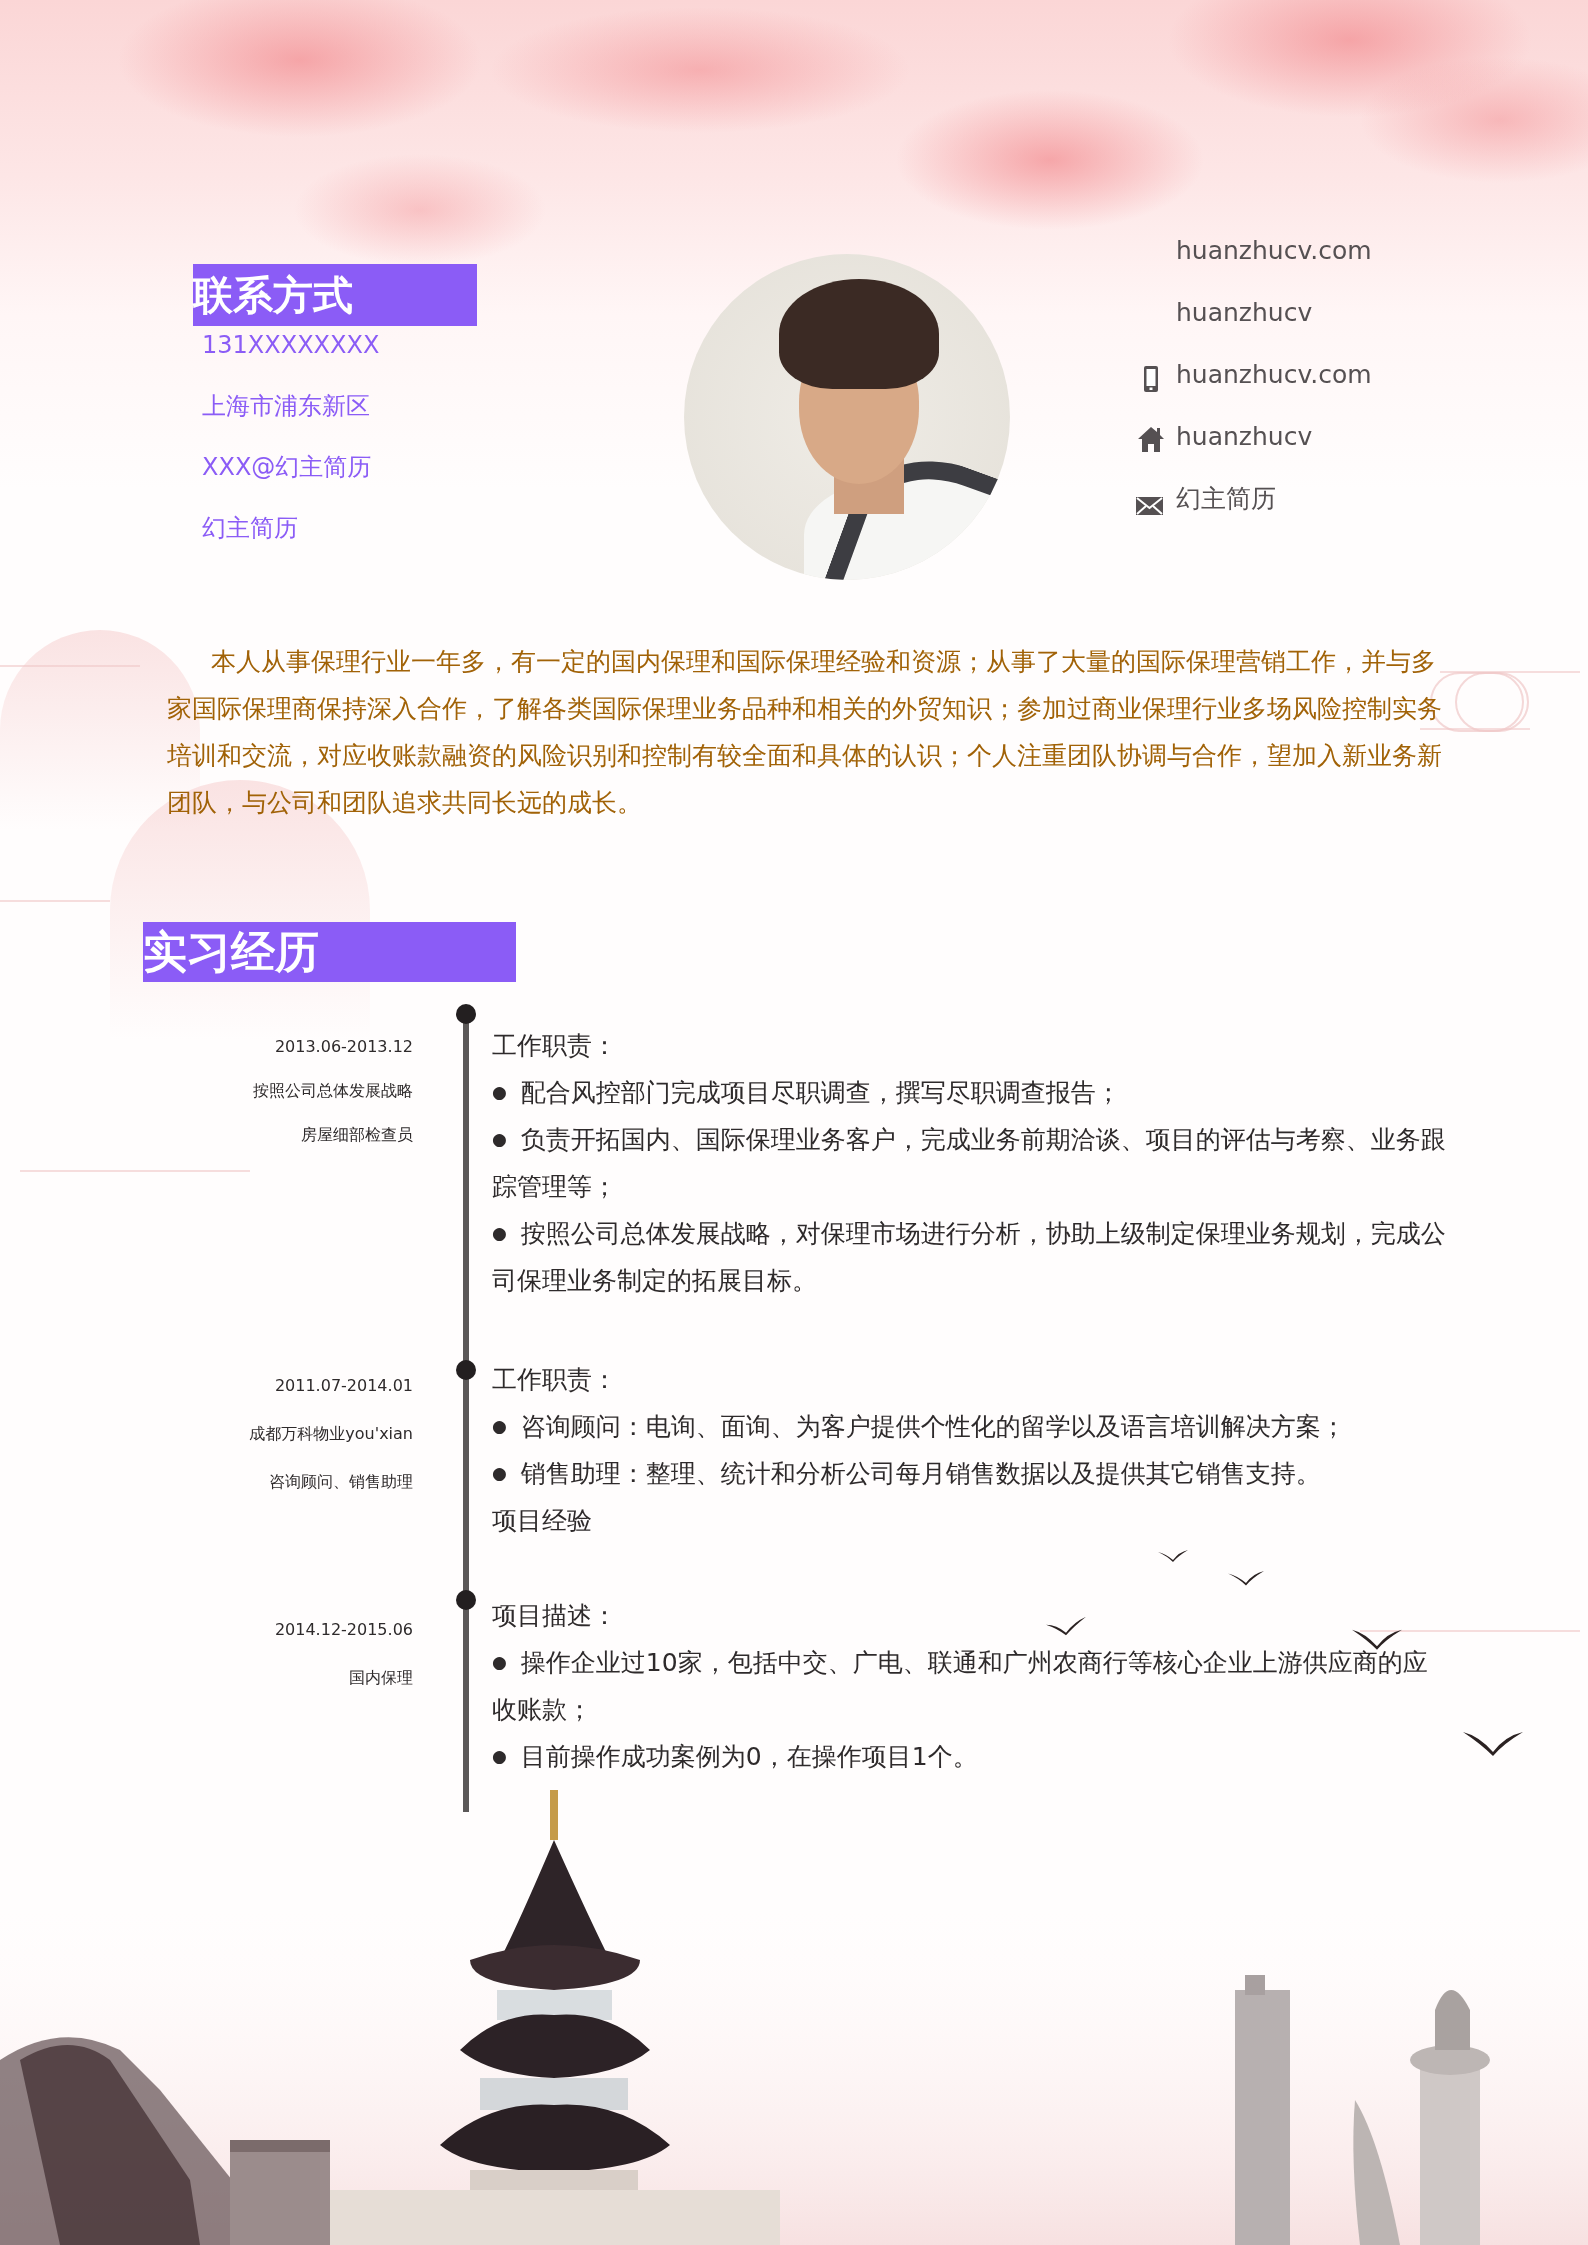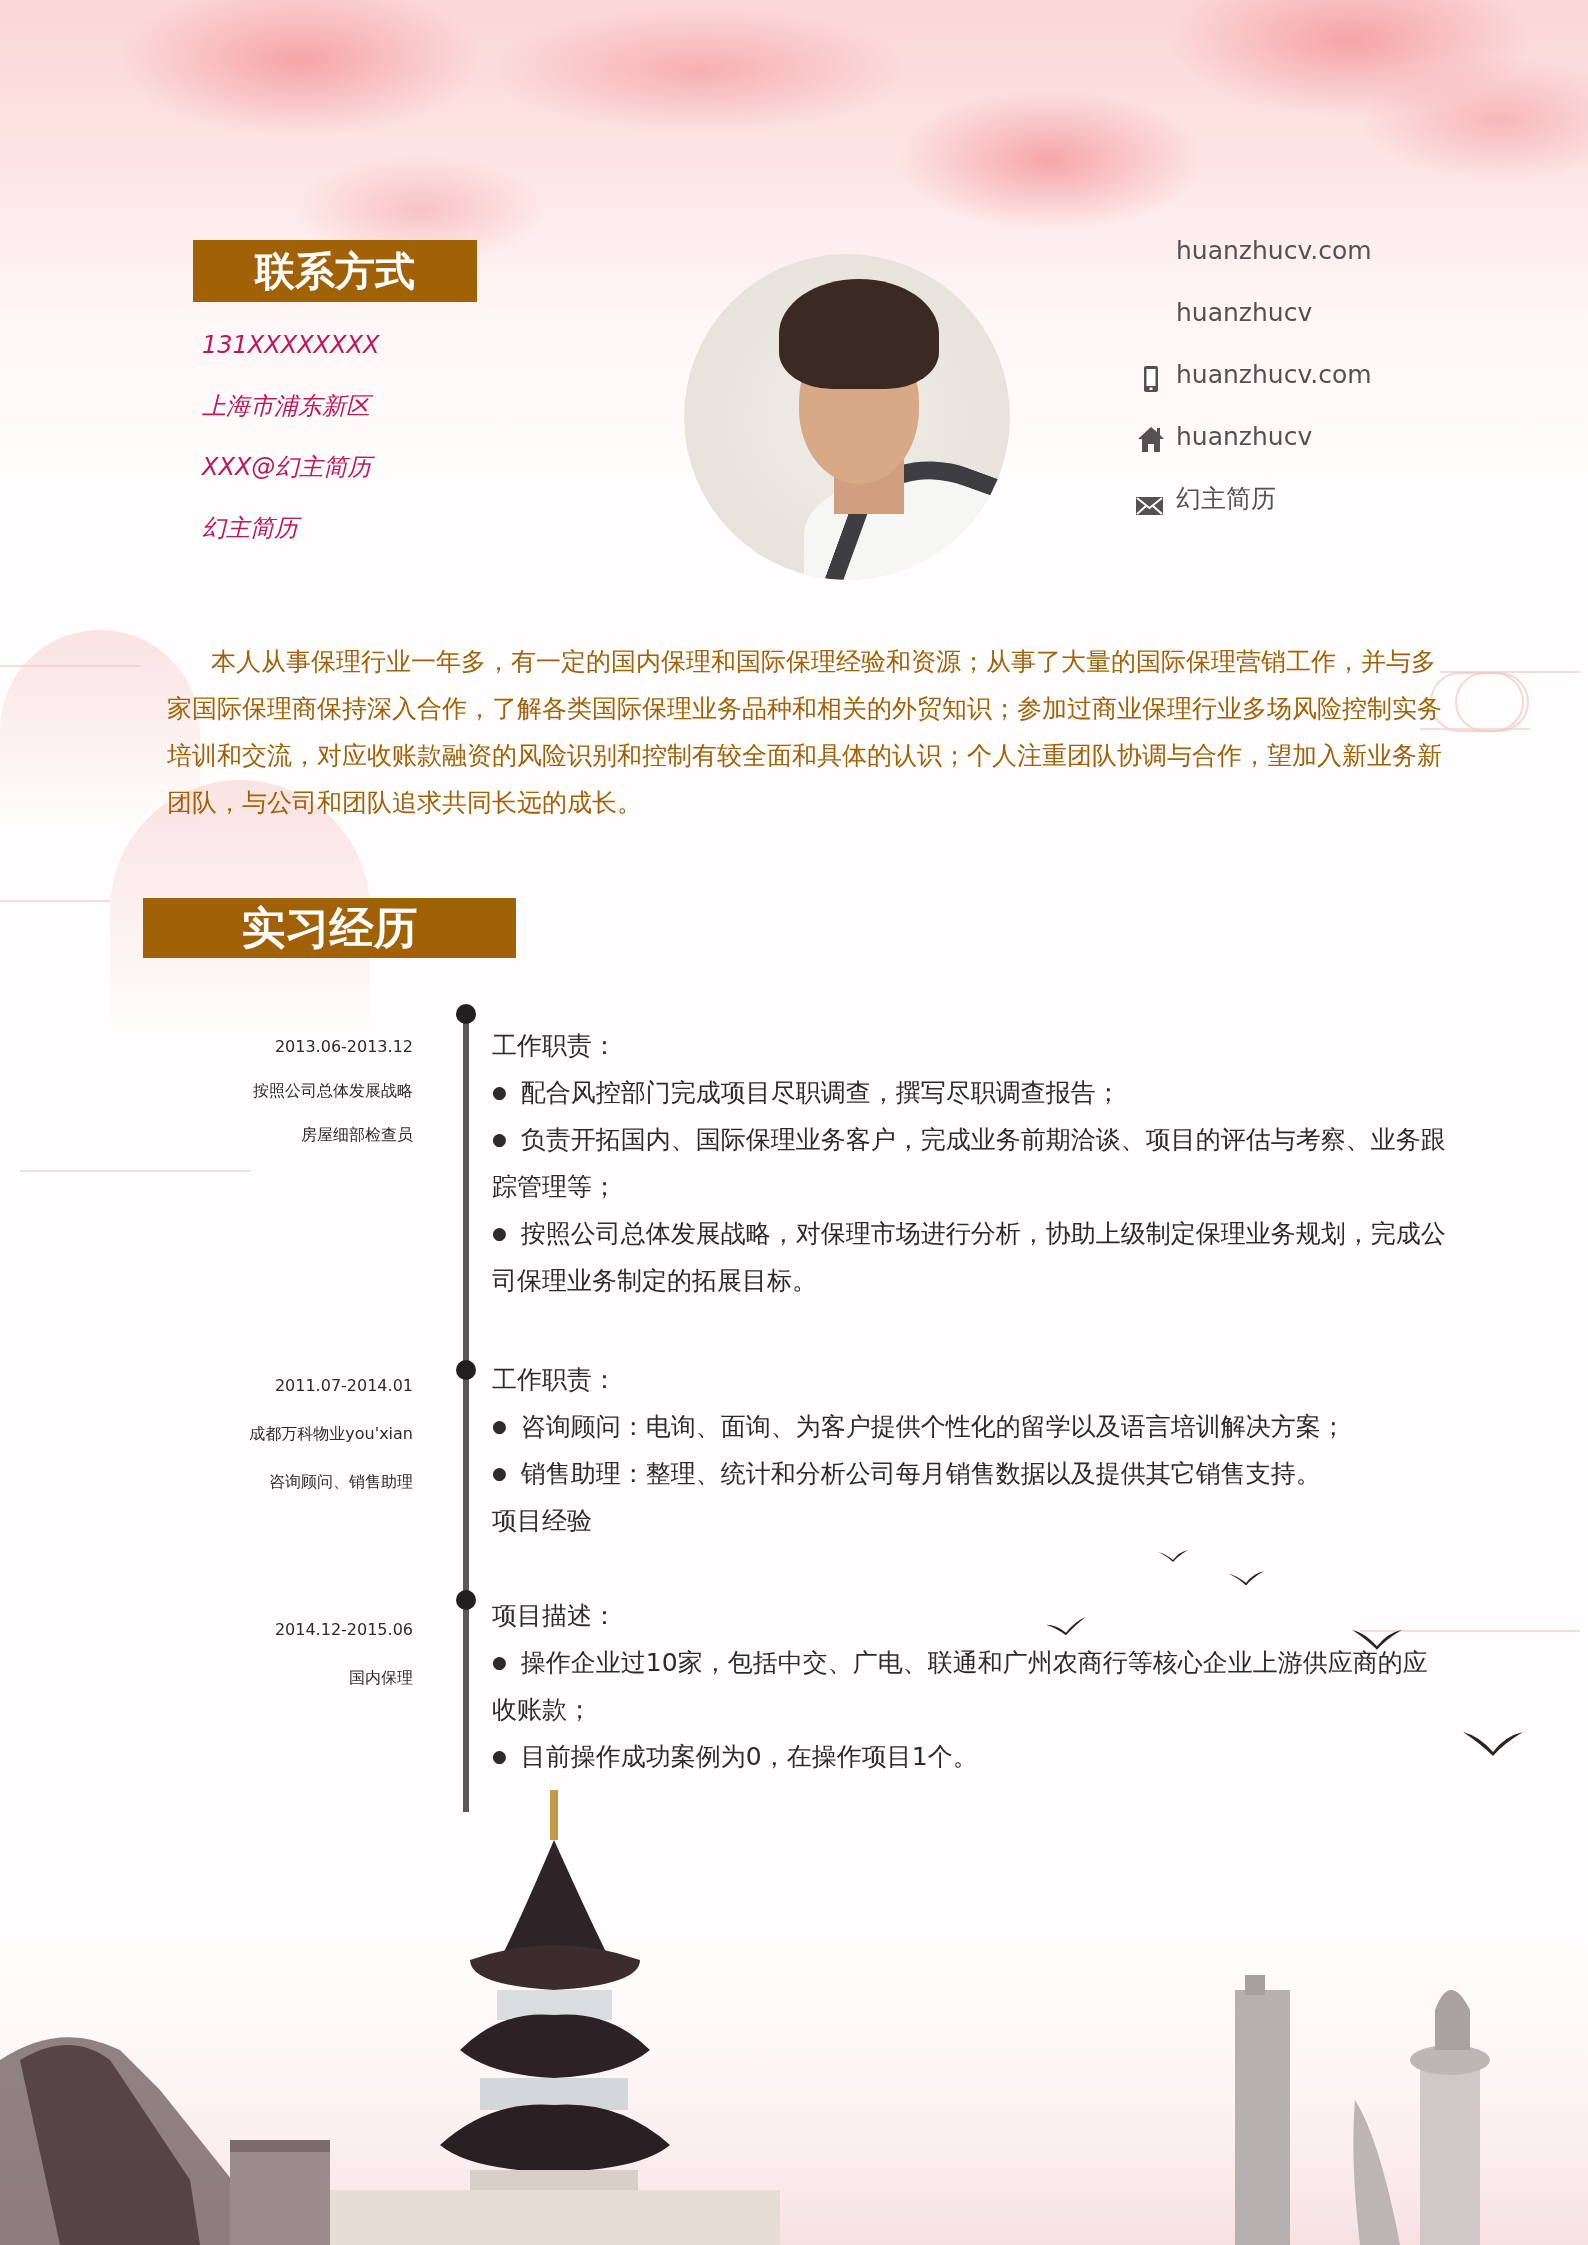--- a/index.html
+++ b/index.html
@@ -18,28 +18,28 @@
       radial-gradient(ellipse 260px 110px at 1350px 40px, rgba(240,120,125,0.55), rgba(240,120,125,0) 70%),
       radial-gradient(ellipse 180px 80px at 420px 210px, rgba(240,120,125,0.35), rgba(240,120,125,0) 70%),
       radial-gradient(ellipse 200px 90px at 1500px 120px, rgba(240,120,125,0.4), rgba(240,120,125,0) 70%),
       linear-gradient(180deg, #fbd6d6 0%, #fde6e6 25%, #fff6f6 45%, rgba(255,253,253,0) 70%);
   }
   .hill { position: absolute; border-radius: 50% 50% 0 0; background: linear-gradient(180deg, rgba(246,205,205,0.55), rgba(255,250,250,0)); }
   .cloud-line { position: absolute; height: 2px; background: rgba(240,200,200,0.6); }
   .cloud-curl { position: absolute; border: 2px solid rgba(240,200,200,0.7); border-radius: 30px; }
 
   .section-bar {
-    position: absolute; background: #a16207; color: #ffffff;
-    font-weight: bold; text-align: center;
+    position: absolute; background: #8b5cf6; color: #ffffff;
+    font-weight: bold; text-align: left; margin-top: 24px;
   }
   .contact-bar { left: 193px; top: 240px; width: 284px; height: 62px; font-size: 40px; line-height: 62px; }
   .exp-bar { left: 143px; top: 898px; width: 373px; height: 60px; font-size: 44px; line-height: 60px; }
 
   .contact-left { position: absolute; left: 202px; top: 325px; }
-  .contact-left .row { font-size: 24px; color: #be185d; height: 61px; line-height: 40px; font-style: italic; }
+  .contact-left .row { font-size: 24px; color: #8b5cf6; height: 61px; line-height: 40px; }
 
   .photo {
     position: absolute; left: 684px; top: 254px; width: 326px; height: 326px; border-radius: 50%;
     background: radial-gradient(circle at 50% 50%, #efece6, #e4e0d8); overflow: hidden;
   }
   .photo .hair { position: absolute; left: 95px; top: 25px; width: 160px; height: 110px; background: #3b2a24; border-radius: 60% 60% 40% 40%; }
   .photo .face { position: absolute; left: 115px; top: 80px; width: 120px; height: 150px; background: #d8a987; border-radius: 45% 45% 50% 50%; }
   .photo .neck { position: absolute; left: 150px; top: 200px; width: 70px; height: 60px; background: #cf9f7f; }
   .photo .shirt { position: absolute; left: 120px; top: 225px; width: 230px; height: 140px; background: #f6f6f4; border-radius: 40% 40% 0 0; }
   .photo .vest { position: absolute; left: 160px; top: 210px; width: 180px; height: 140px; border-left: 18px solid #3d3d42; border-top: 18px solid #3d3d42; border-radius: 50% 0 0 0; transform: rotate(20deg); }

